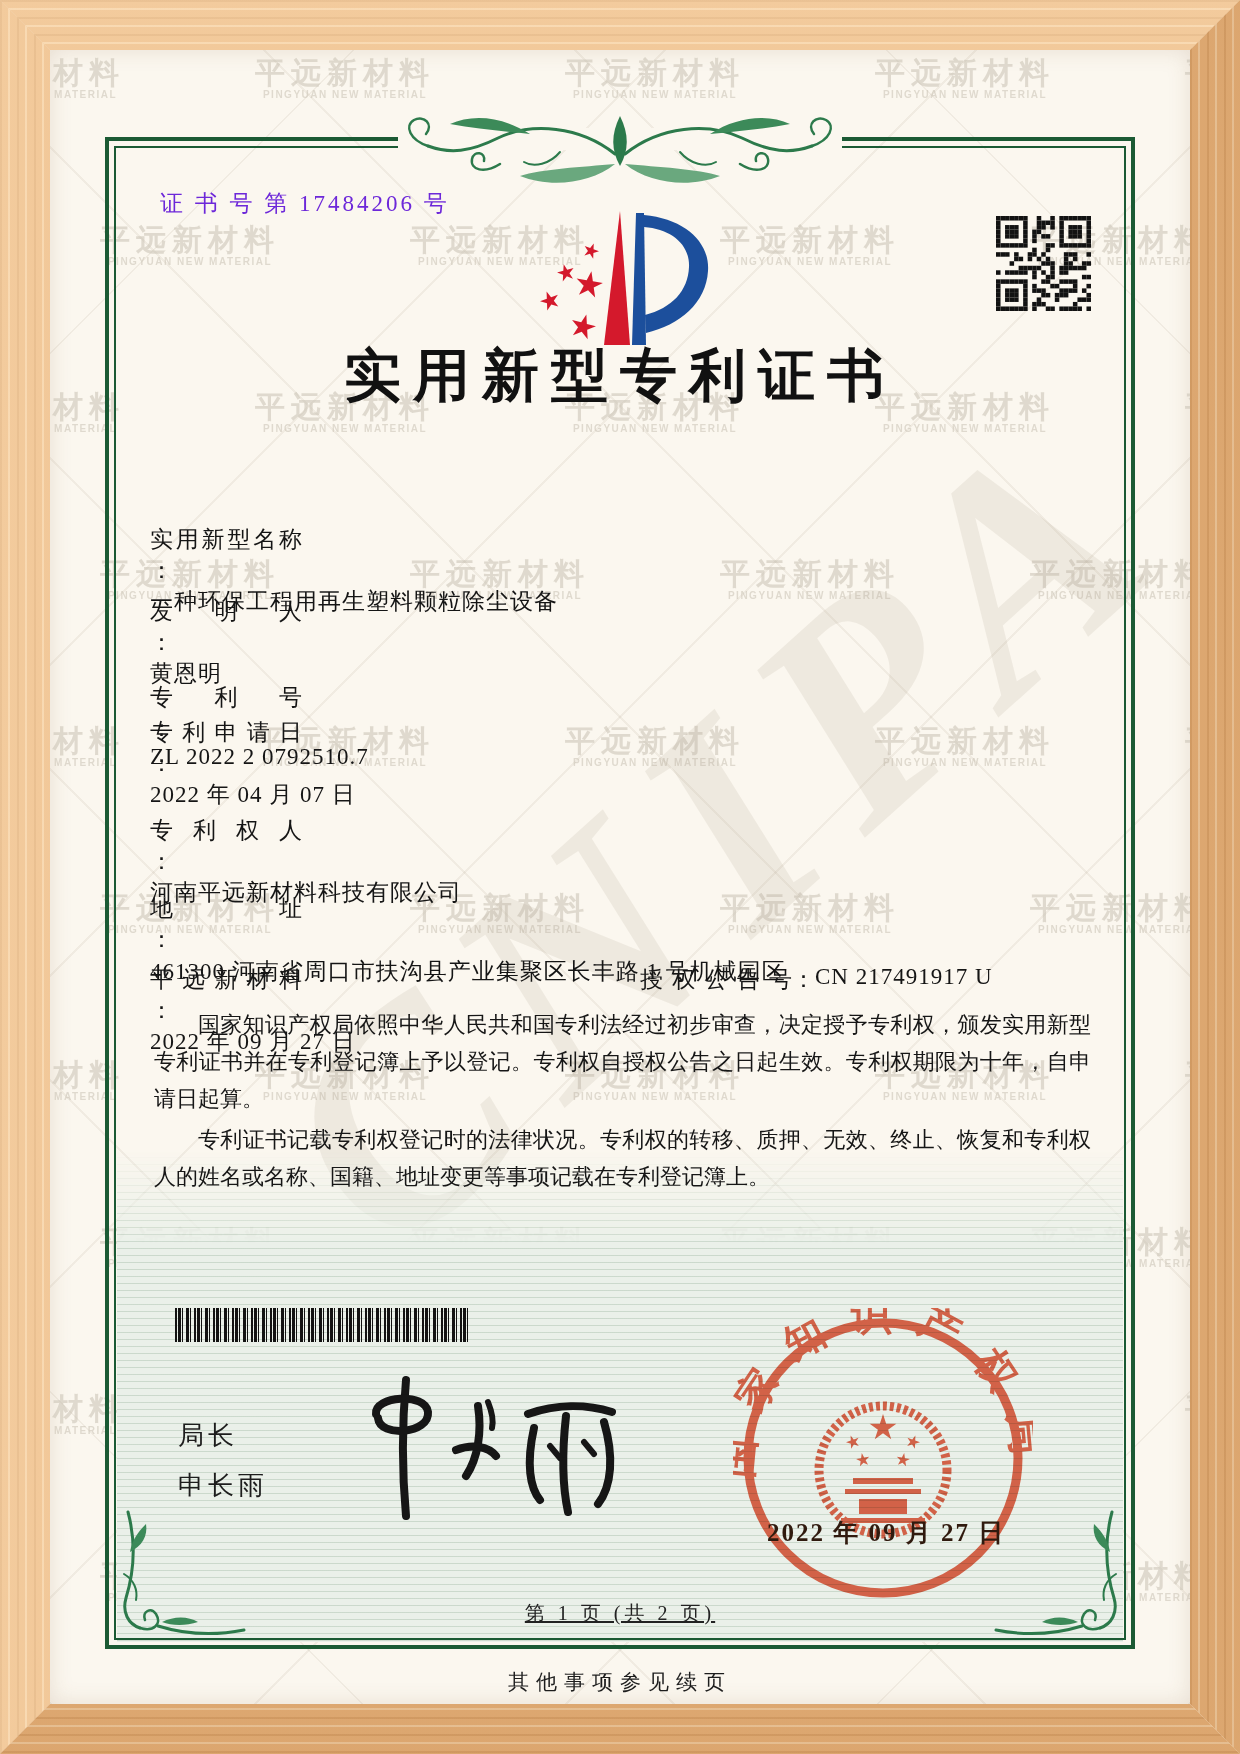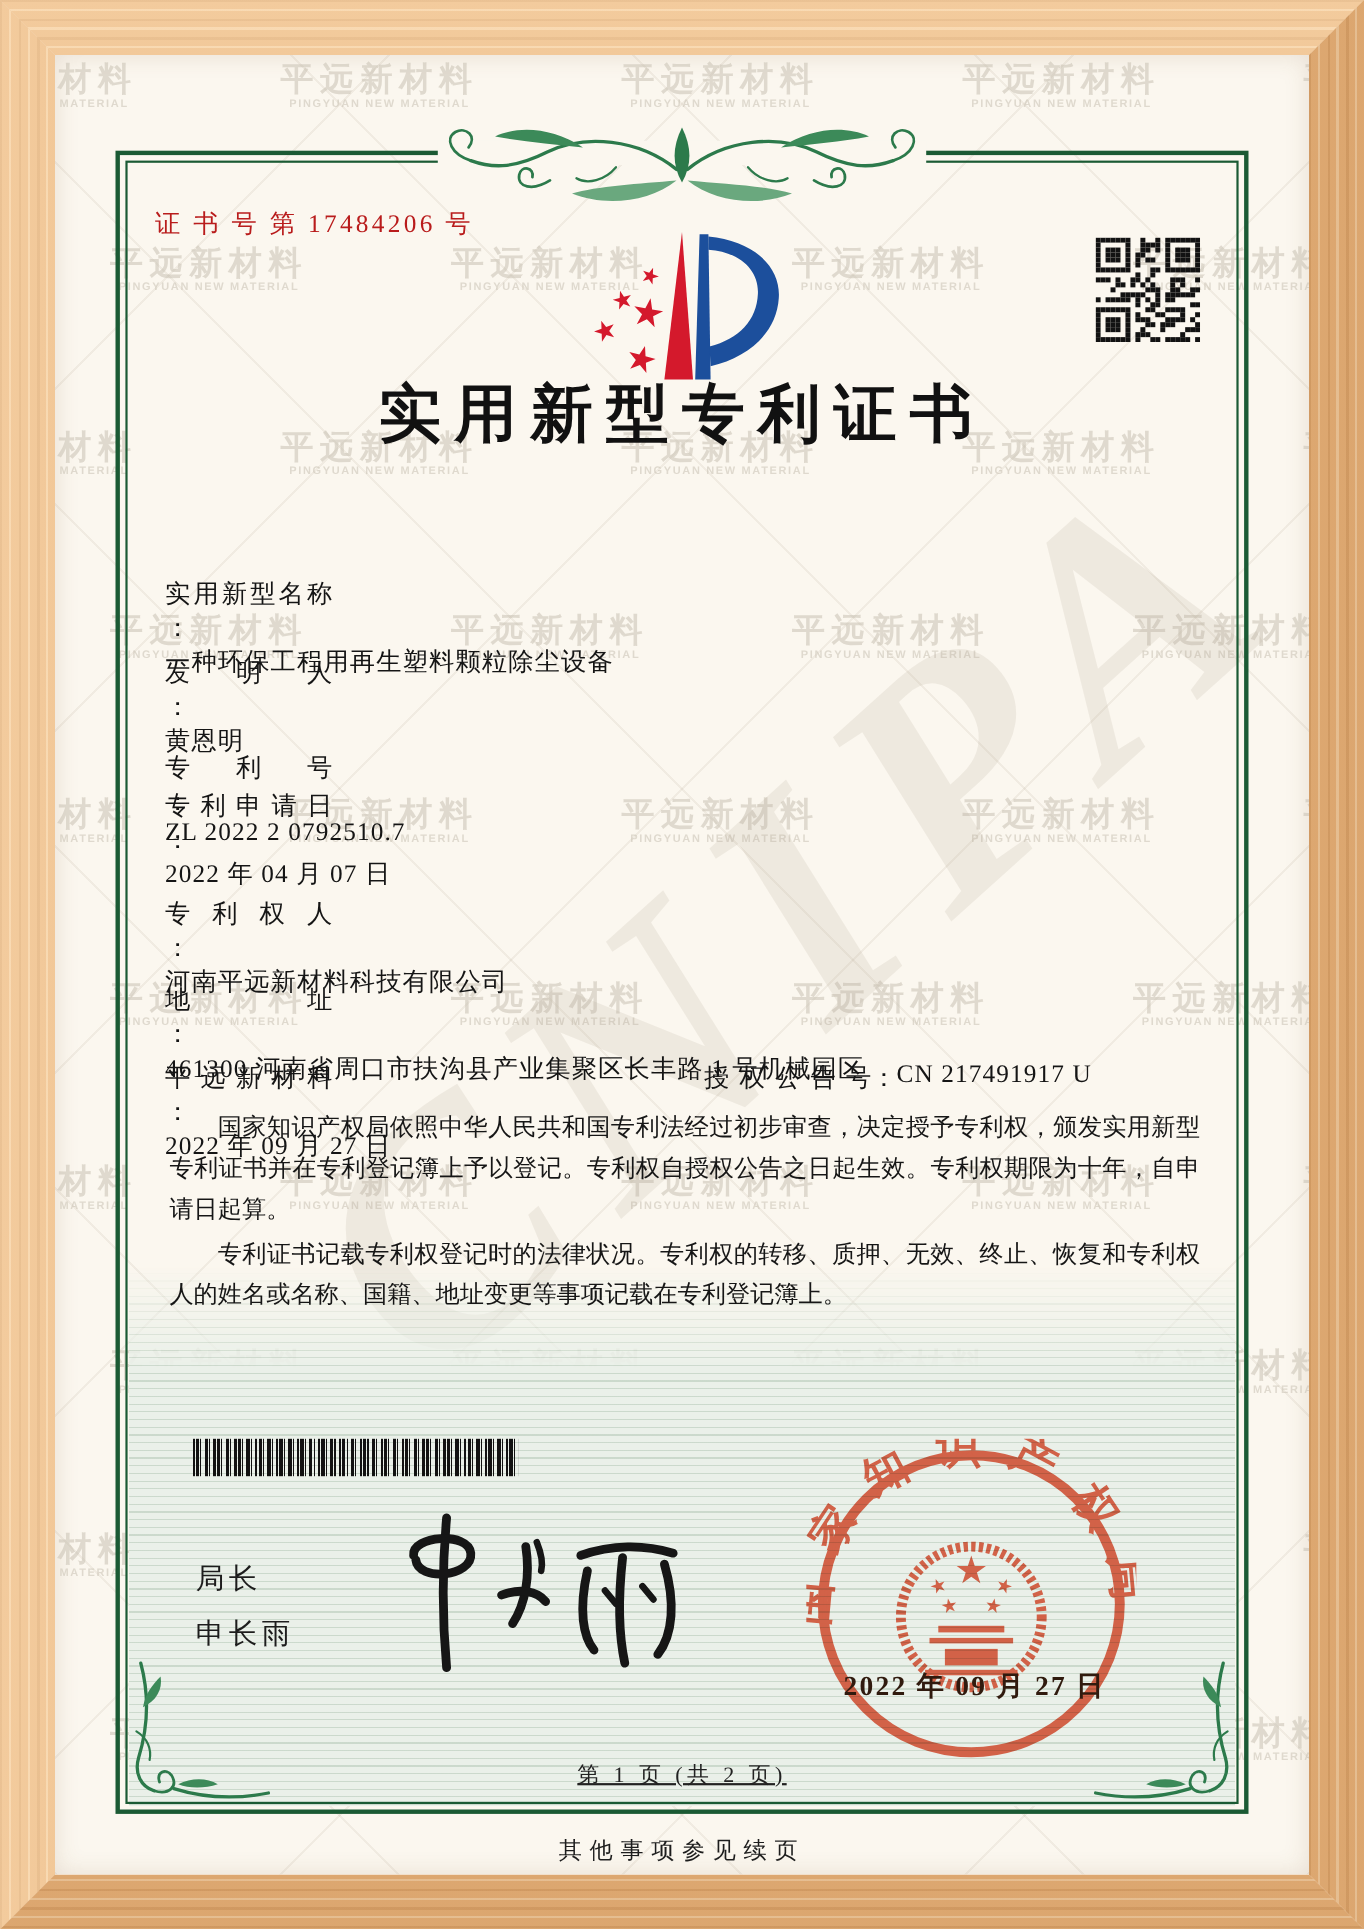--- a/index.html
+++ b/index.html
@@ -25,21 +25,21 @@
         mask-image:linear-gradient(180deg,transparent 0,#000 95px);}
   .band:before{content:"";position:absolute;inset:0;
         background:repeating-linear-gradient(180deg,rgba(124,158,130,.28) 0 1px,transparent 1px 7px);}
   
   .gborder{position:absolute;left:105px;top:137px;width:1030px;height:1512px;border:4px solid #1b5a34;z-index:5;box-sizing:border-box;}
   .gborder-in{position:absolute;left:5px;top:5px;right:5px;bottom:5px;border:2px solid #1b5a34;}
   .orn-back{position:absolute;left:398px;top:128px;width:444px;height:22px;background:#fbf7ef;z-index:6;}
   .orn-top{position:absolute;left:380px;top:98px;width:480px;height:90px;z-index:7;}
   .orn-corner{position:absolute;width:132px;height:132px;z-index:7;}
   
-  .certno{position:absolute;left:141px;top:188px;font-size:23px;letter-spacing:3px;color:#b91c1c;z-index:8;}
+  .certno{position:absolute;left:160px;top:188px;font-size:23px;letter-spacing:3px;color:#6d28d9;z-index:8;}
   .logo{position:absolute;left:528px;top:205px;width:190px;height:150px;z-index:8;}
   .qr{position:absolute;left:996px;top:216px;width:95px;height:95px;z-index:8;}
   .title{position:absolute;left:0;right:0;top:338px;text-align:center;font-size:57px;font-weight:bold;
          letter-spacing:12px;color:#111;z-index:8;}
   
   .row{position:absolute;left:150px;width:945px;font-size:23px;color:#151515;z-index:8;display:flex;align-items:flex-start;flex-direction:column;}
   .flabel{display:inline-block;width:152px;text-align:justify;text-align-last:justify;flex:none;}
   .colon{flex:none;}
   .fvalue{letter-spacing:1px;}
   .addr .fvalue{width:650px;line-height:1.5;}

